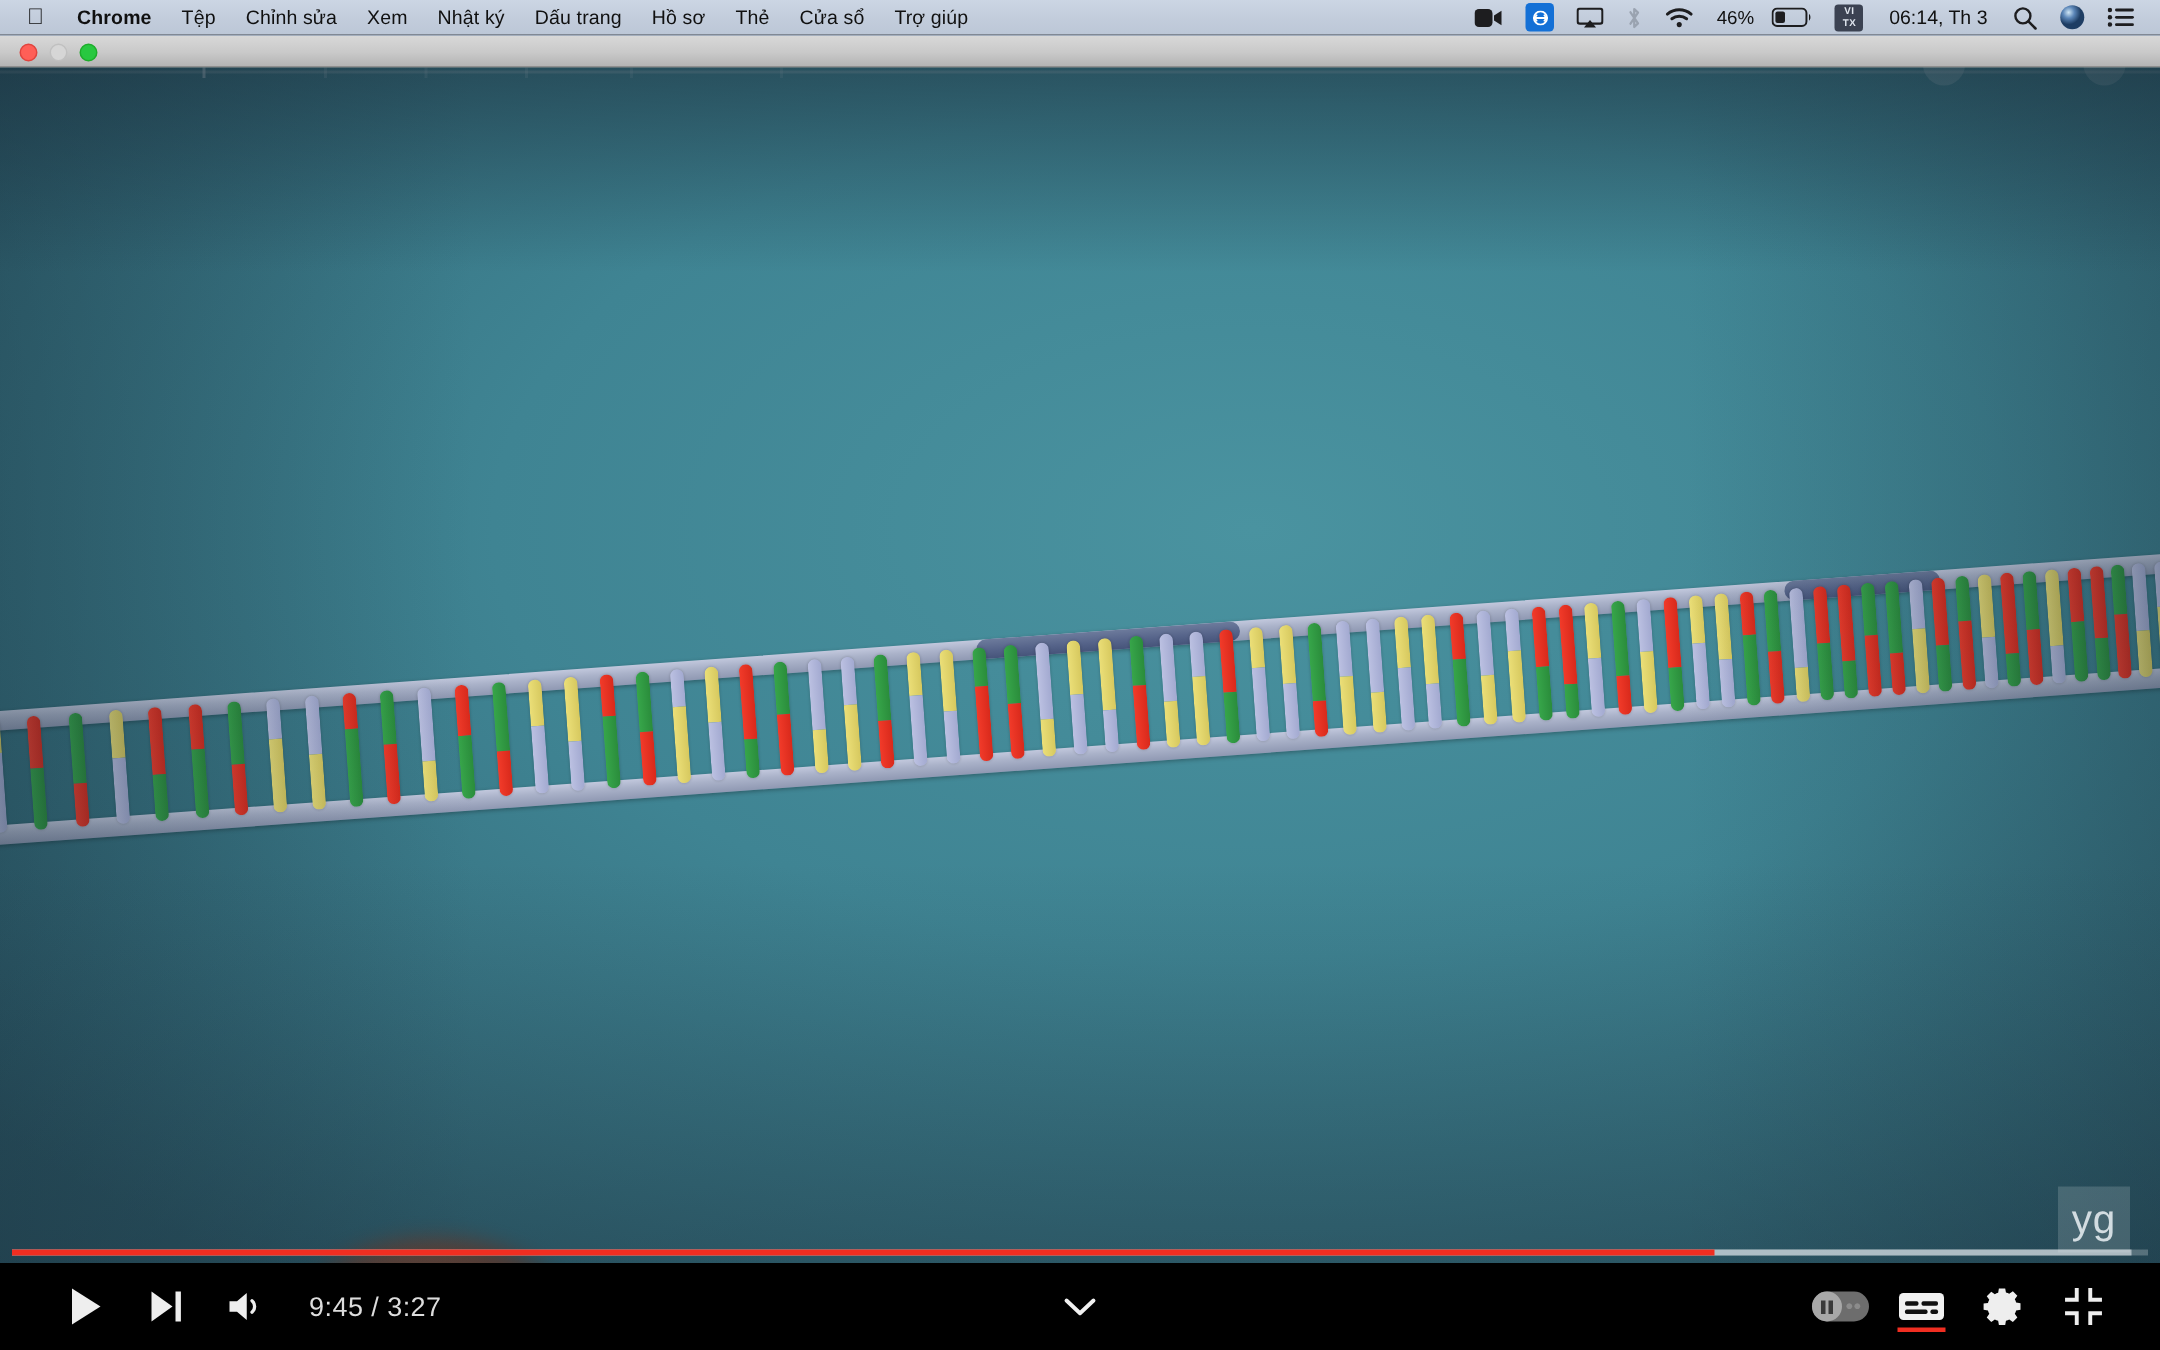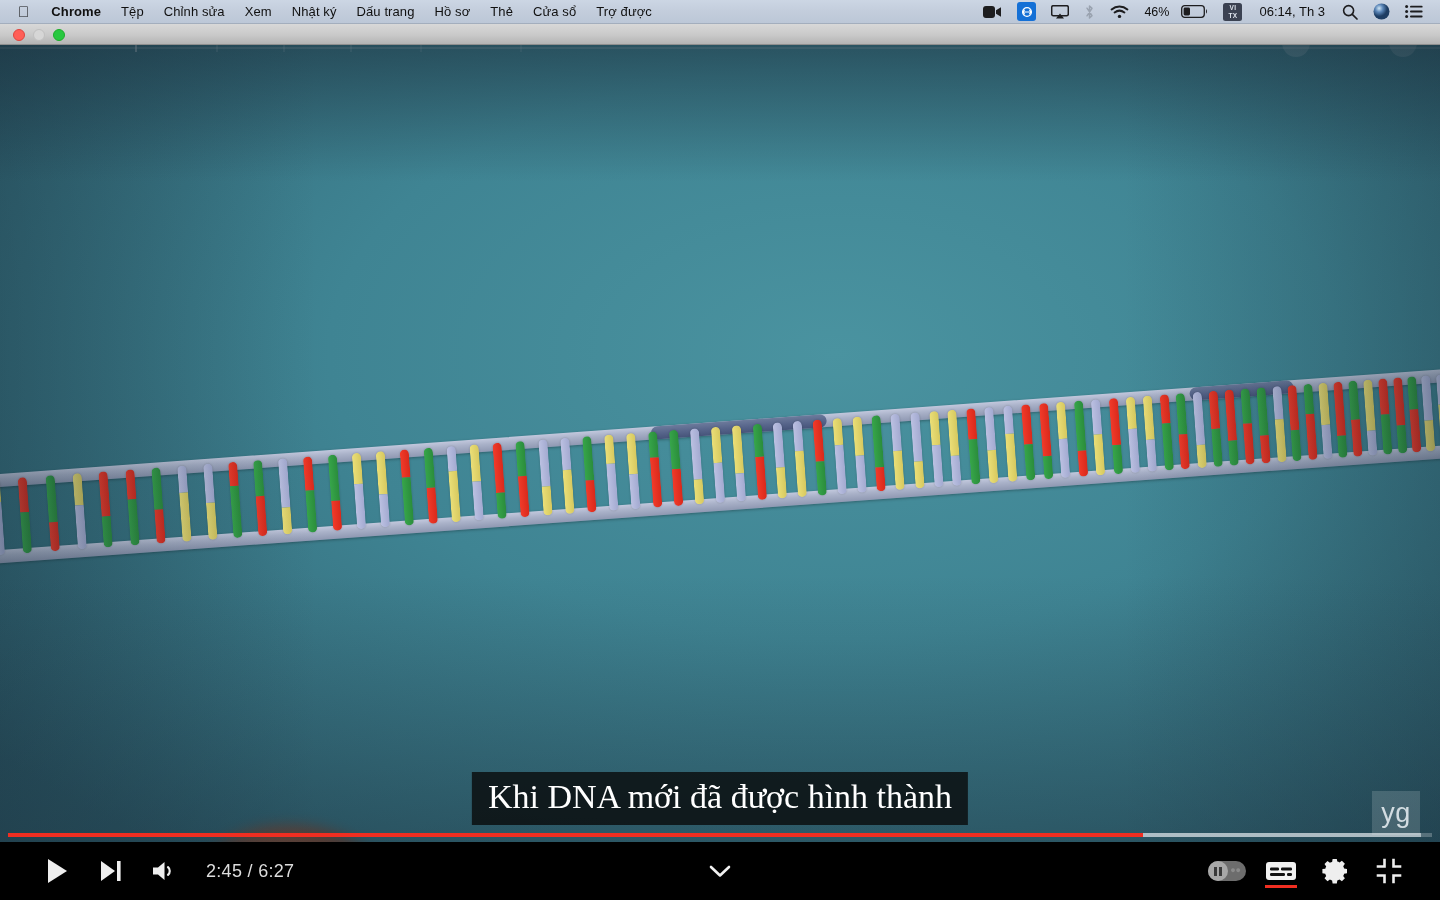--- a/index.html
+++ b/index.html
@@ -210,21 +210,21 @@
     <div class="mb-item apple"></div>
     <div class="mb-item bold">Chrome</div>
     <div class="mb-item">Tệp</div>
     <div class="mb-item">Chỉnh sửa</div>
     <div class="mb-item">Xem</div>
     <div class="mb-item">Nhật ký</div>
     <div class="mb-item">Dấu trang</div>
     <div class="mb-item">Hồ sơ</div>
     <div class="mb-item">Thẻ</div>
     <div class="mb-item">Cửa sổ</div>
-    <div class="mb-item">Trợ được</div>
+    <div class="mb-item">Trợ giúp</div>
   </div>
 
   <div class="mb-right">
     <div class="mb-ic">
       <svg width="19" height="14" viewBox="0 0 19 14">
           <rect x="0" y="1" width="12" height="12" rx="3" fill="#1d1d1f"></rect>
           <path d="M13 5.3 L18 2.2 V11.8 L13 8.7 Z" fill="#1d1d1f"></path>
         </svg>
     </div>
     <div class="mb-ic">
@@ -616,21 +616,20 @@
         <div class="rung" style="left: 1454.71px;">
           <i class="c-lav" style="height:39.936545562249854%"></i>
           <i class="c-yel" style="height:60.063454437750146%"></i>
         </div>
       </div>
   </div>
 
   <div class="blob"></div>
   <div class="vig"></div>
 
-  <div class="subtitle">Khi DNA mới đã được hình thành</div>
 
   <div class="watermark">yg</div>
 </div>
 
 <div class="progress-wrap">
   <div class="prog-line"></div>
   <div class="prog-load" id="prog-load" style="width: 1412.61px;"></div>
   <div class="prog-play" id="prog-play" style="width: 1134.93px;"></div>
 </div>
 
@@ -647,21 +646,21 @@
           <path d="M2 1 L16 11 L2 21 Z" fill="#eee"></path>
           <rect x="18" y="1" width="3.6" height="20" fill="#eee"></rect>
         </svg>
     </div>
     <div class="cbtn">
       <svg width="28" height="24" viewBox="0 0 28 24">
         <path d="M2 8.5 H7 L13.5 3 V21 L7 15.5 H2 Z" fill="#eee"></path>
         <path d="M17 8.2a5 5 0 0 1 0 7.6" fill="none" stroke="#eee" stroke-width="2.2" stroke-linecap="round"></path>
       </svg>
     </div>
-    <div class="timelabel">2:45 / 6:27</div>
+    <div class="timelabel">9:45 / 3:27</div>
   </div>
 
   <div class="center-chev">
     <svg width="22" height="13" viewBox="0 0 22 13">
         <path d="M2 2 L11 10.5 L20 2" fill="none" stroke="#f1f1f1" stroke-width="2.6" stroke-linecap="round" stroke-linejoin="round"></path>
       </svg>
   </div>
 
   <div class="ctrl-right">
     <div class="cbtn">

